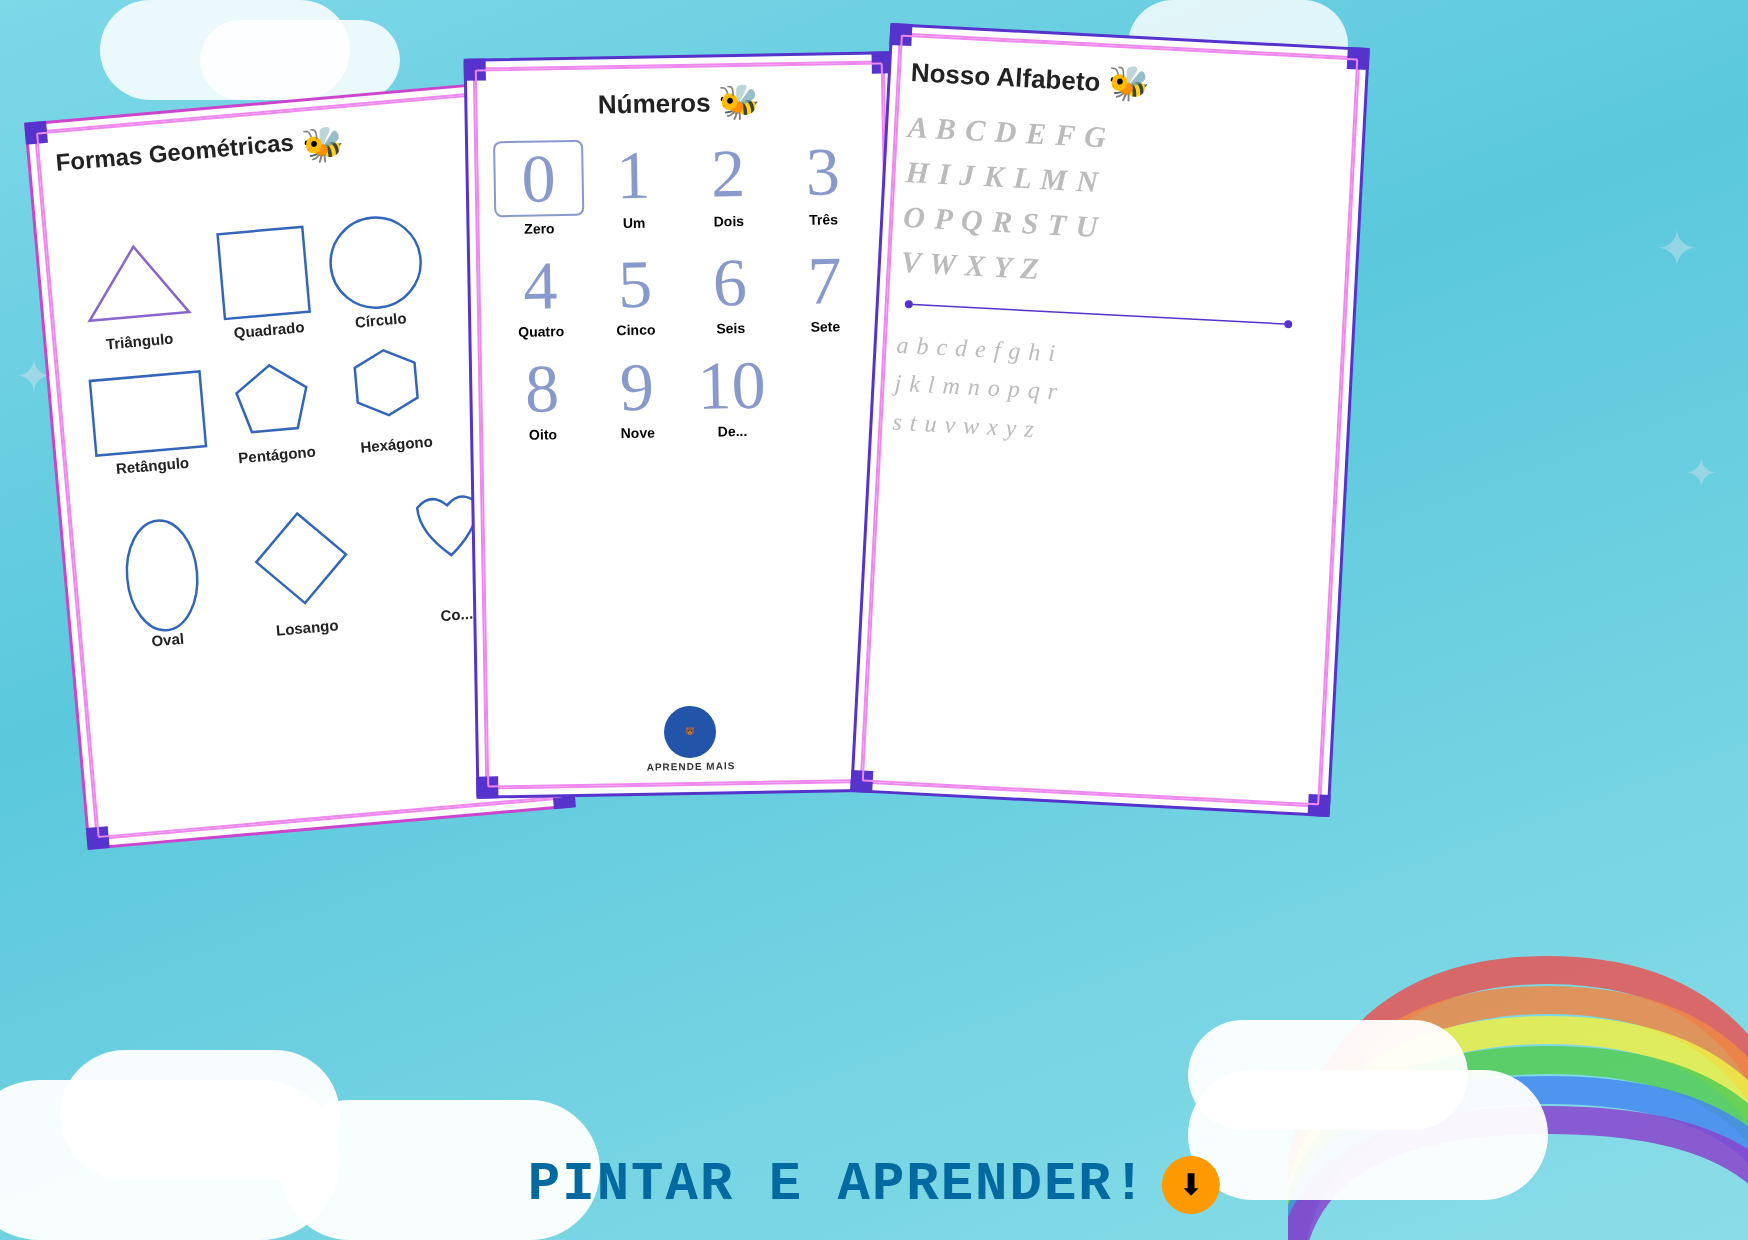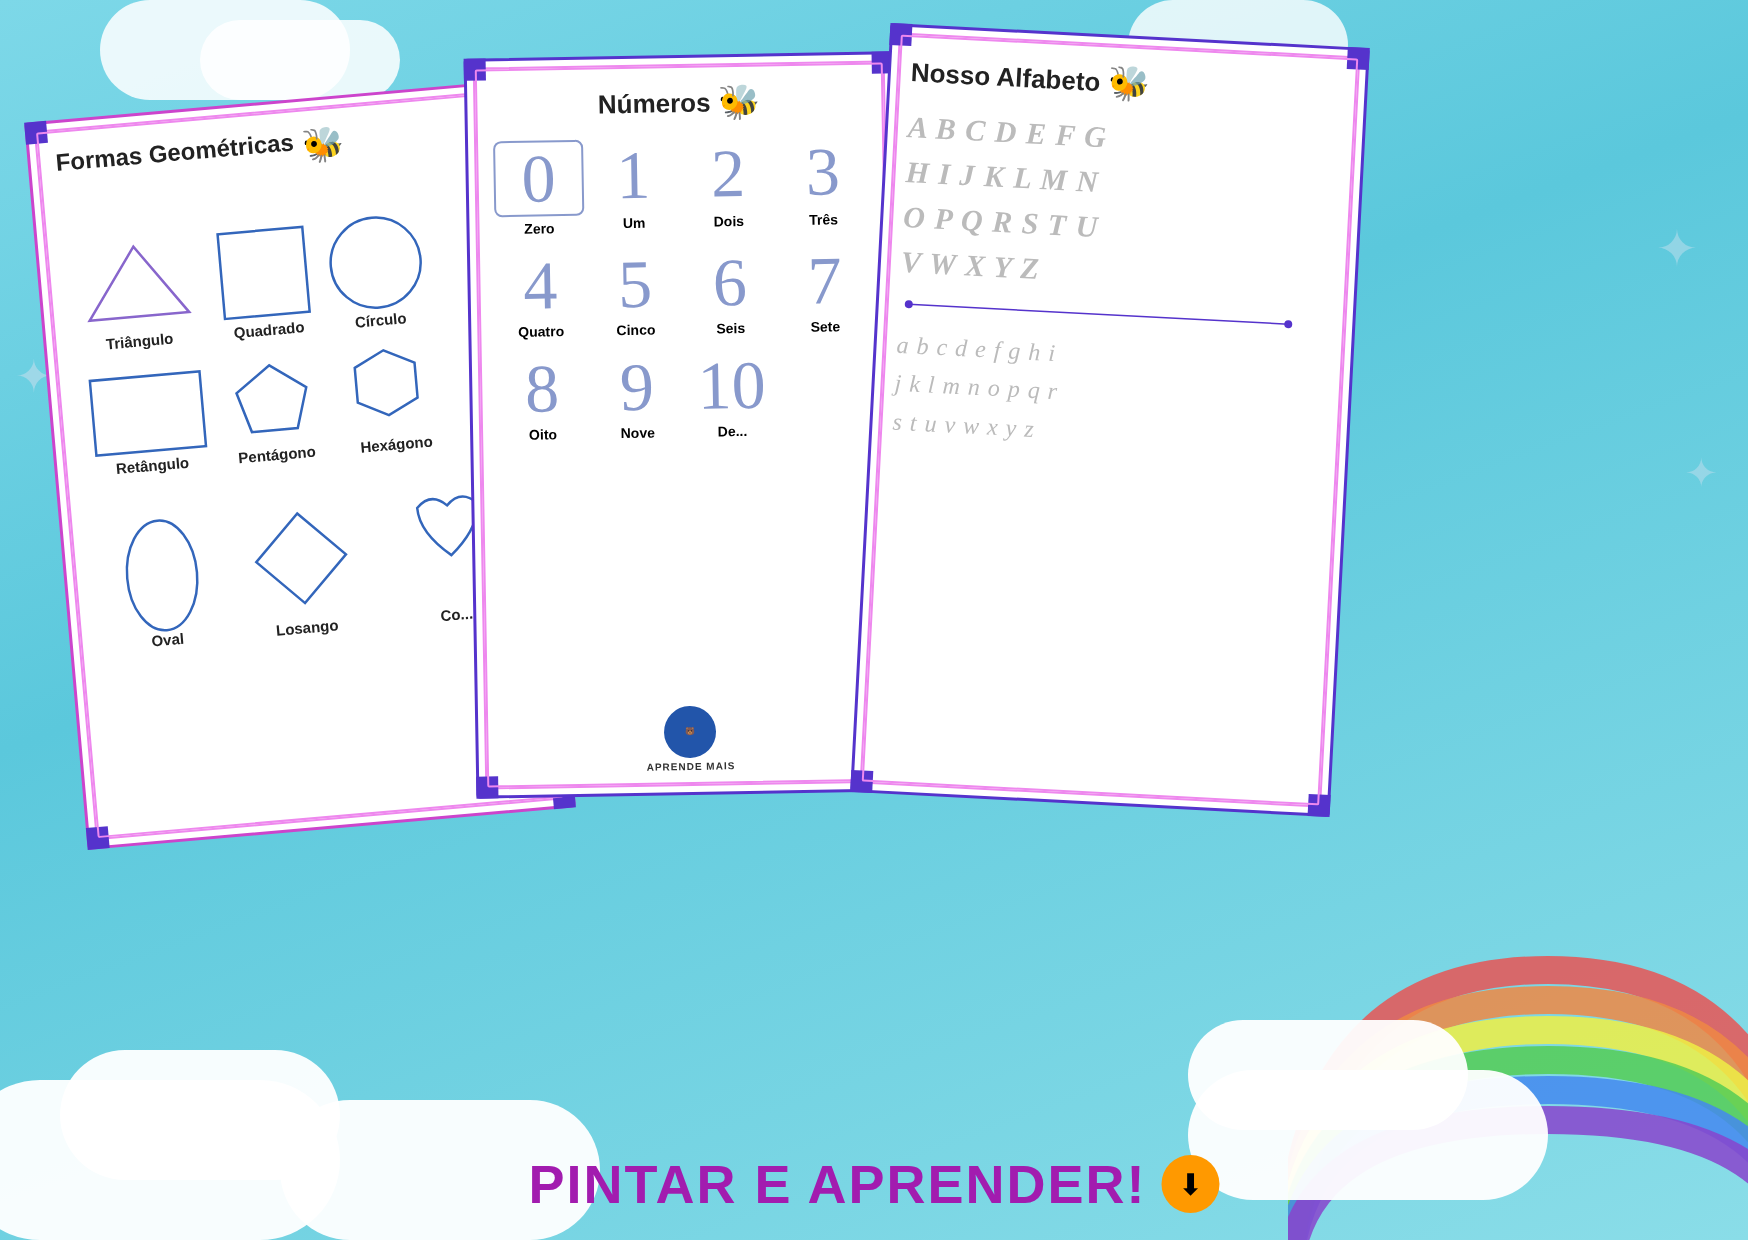--- a/index.html
+++ b/index.html
@@ -284,17 +284,17 @@
 
   
   <div style="font-family:'Georgia',serif;font-size:24px;color:#bbb;line-height:1.6;letter-spacing:1px;font-style:italic;margin-top:8px;">
     <div>a b c d e f g h i</div>
     <div>j k l m n o p q r</div>
     <div>s t u v w x y z</div>
   </div>
 </div>
 
 <div class="bottom-cta" style="position:absolute;bottom:25px;left:50%;transform:translateX(-50%);display:flex;align-items:center;gap:15px;z-index:10;">
-  <div style="font-size:54px;font-weight:900;color:#a21caf;font-family:Liberation Sans, sans-serif;letter-spacing:2px;text-transform:uppercase;white-space:nowrap;">PINTAR E APRENDER!</div>
+  <div style="font-size:54px;font-weight:900;color:#0369a1;font-family:Liberation Mono, monospace;letter-spacing:2px;text-transform:uppercase;white-space:nowrap;">PINTAR E APRENDER!</div>
   <div style="width:58px;height:58px;background:#ff9900;border-radius:50%;display:flex;align-items:center;justify-content:center;font-size:30px;cursor:pointer;">
     <span>⬇</span>
   </div>
 </div>
 
 </body></html>

